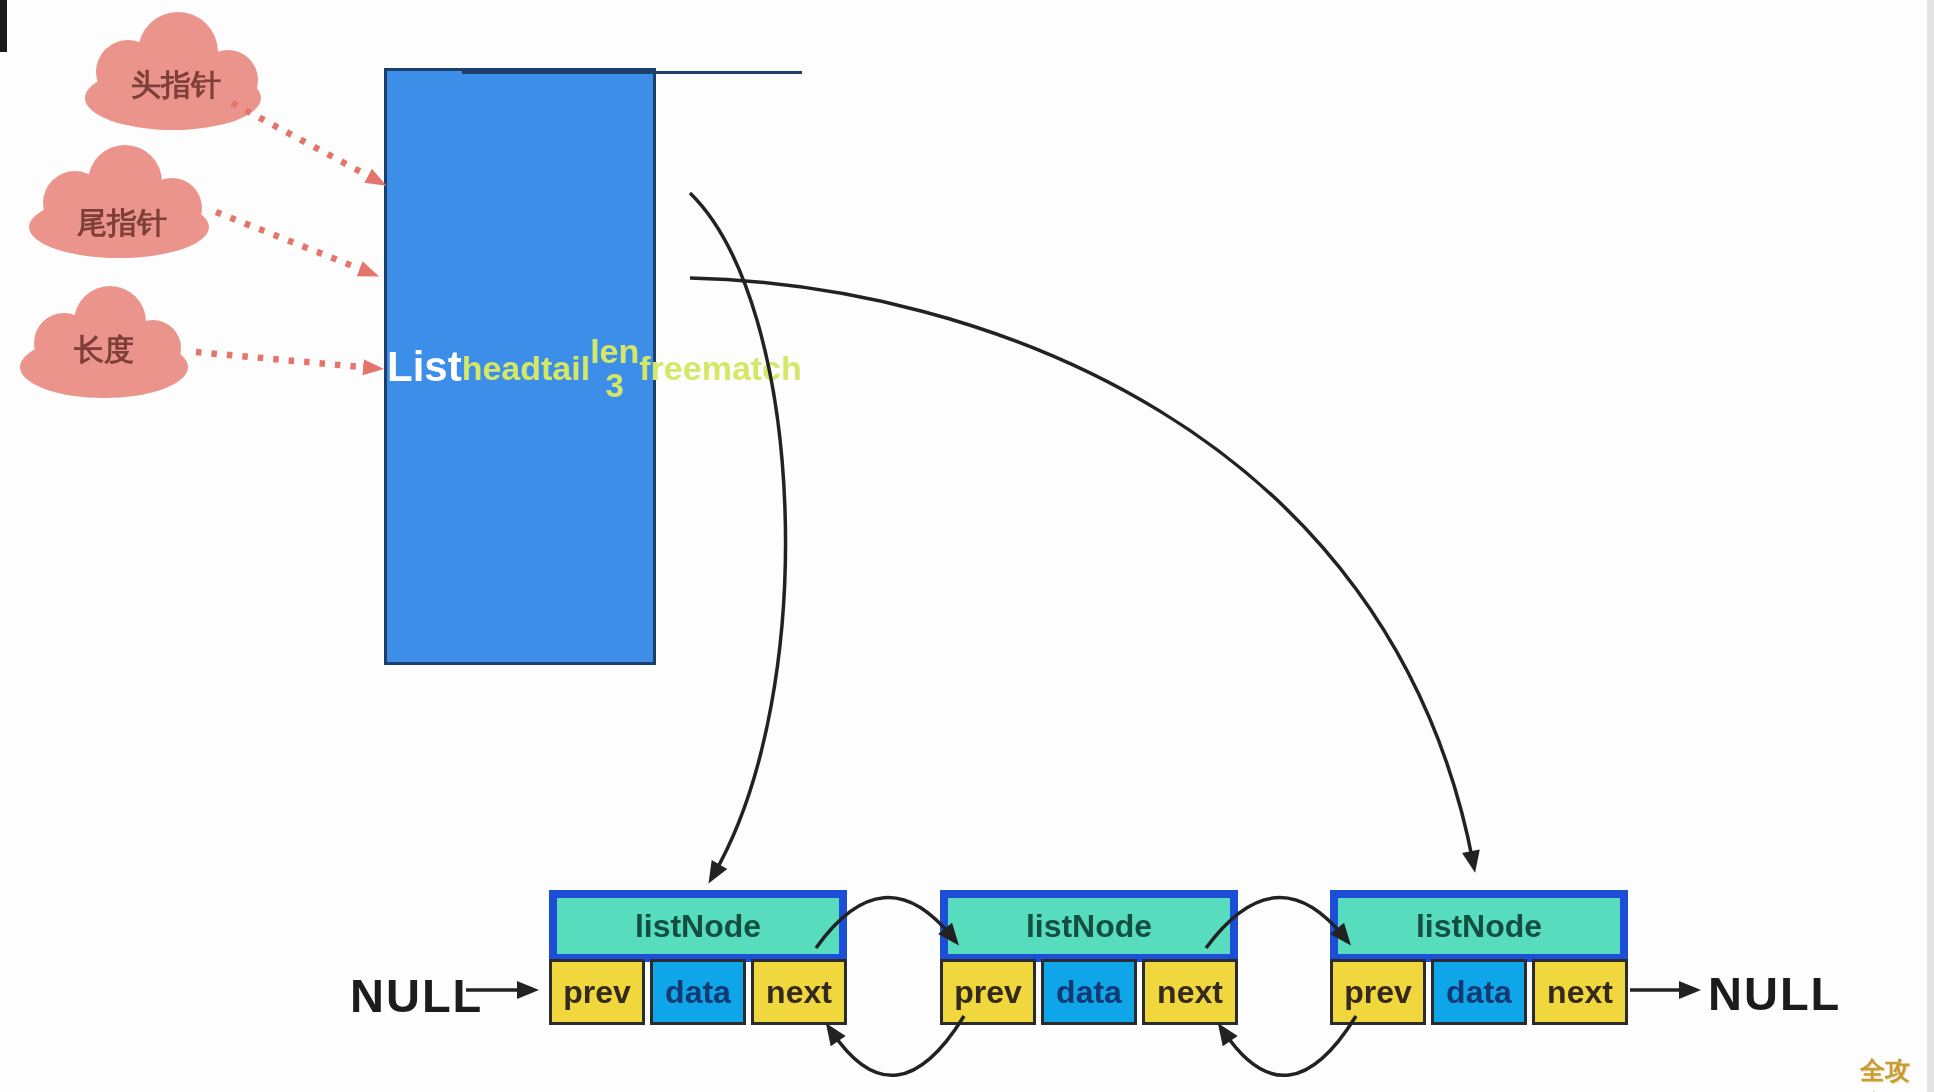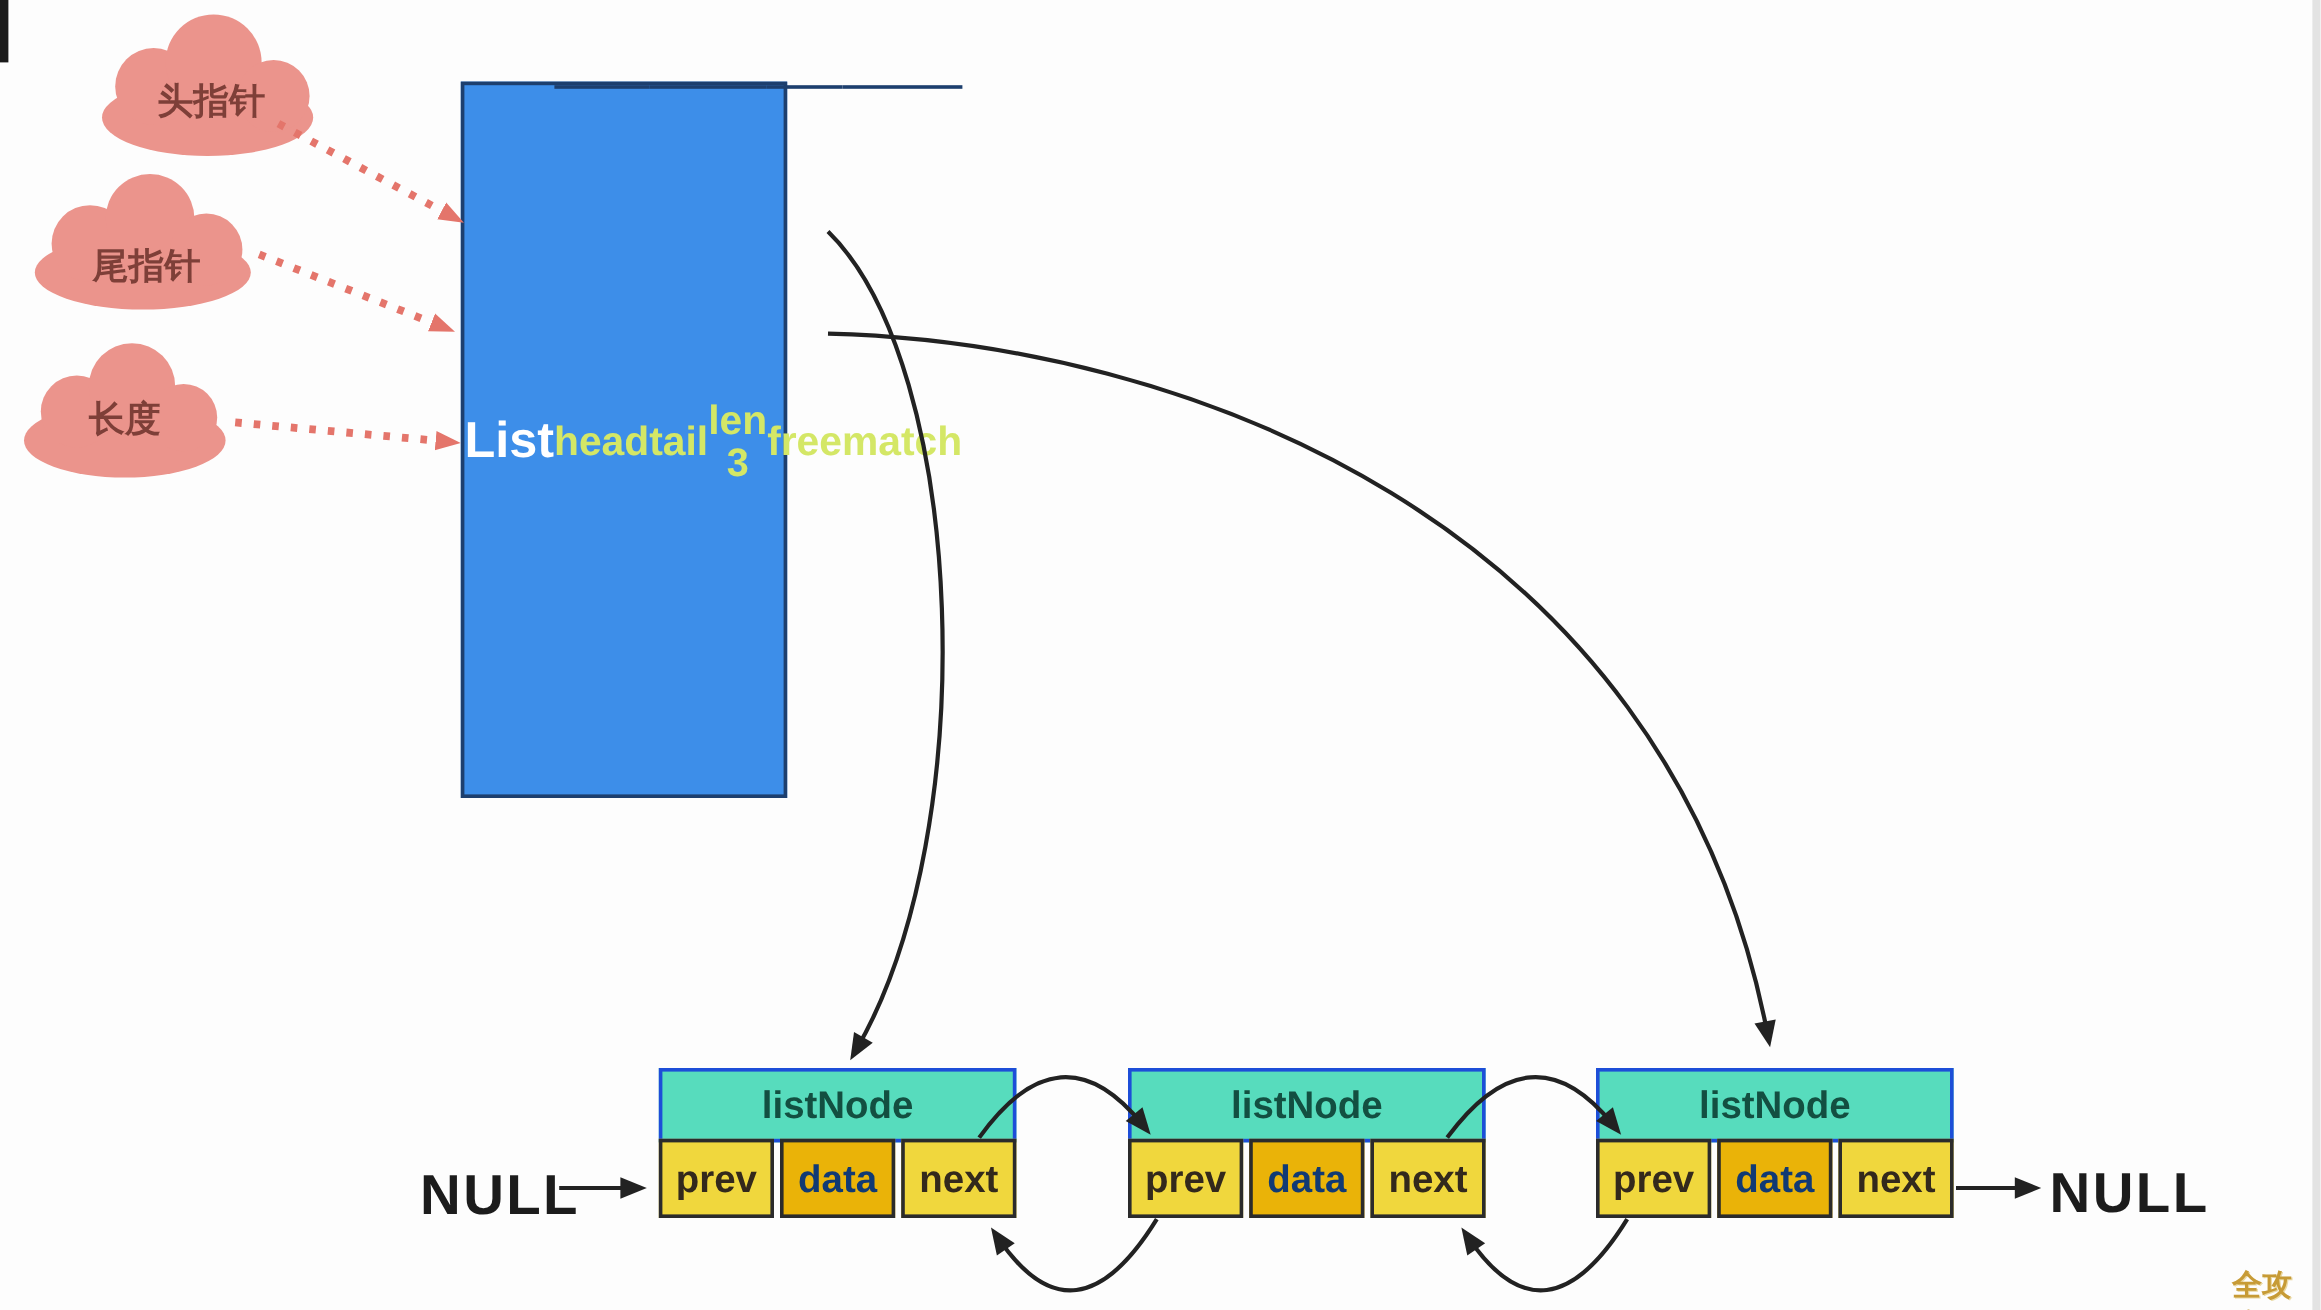--- a/index.html
+++ b/index.html
@@ -20,32 +20,32 @@
     flex:1;display:flex;flex-direction:column;align-items:center;justify-content:center;
     color:#d4e766;font-weight:bold;font-size:34px;line-height:36px;
   }
   .list-row + .list-row{border-top:3px solid #1d3f6e;}
   .list-row.title{color:#ffffff;font-size:42px;}
   .list-row .sub-value{font-size:33px;line-height:34px;}
 
   
   .node{position:absolute;top:890px;width:298px;z-index:2;}
   .node-header{
-    height:56px;background:#57dcbd;border:3px solid #1d4ed8;
+    height:56px;background:#57dcbd;border:8px solid #1d4ed8;
     display:flex;align-items:center;justify-content:center;
     color:#134f41;font-weight:bold;font-size:32px;
   }
   .node-cells{display:flex;column-gap:5px;margin-top:0;border-radius:25px;}
   .node-cell{
     flex:1;height:60px;border:3px solid #2b2b2b;margin-top:-3px;
     display:flex;align-items:center;justify-content:center;
     font-weight:bold;font-size:32px;
   }
   .cell-prev,.cell-next{background:#f0d73d;color:#33291c;}
-  .cell-data{background:#eab308;color:#113a74;}
+  .cell-data{background:#0ea5e9;color:#113a74;}
 
   
   .cloud-label{
     position:absolute;width:150px;text-align:center;z-index:6;
     color:#7e3f38;font-weight:bold;font-size:30px;line-height:34px;
   }
   .cloud-label-1{left:101px;top:68px;}
   .cloud-label-2{left:47px;top:206px;}
   .cloud-label-3{left:29px;top:333px;}
 

